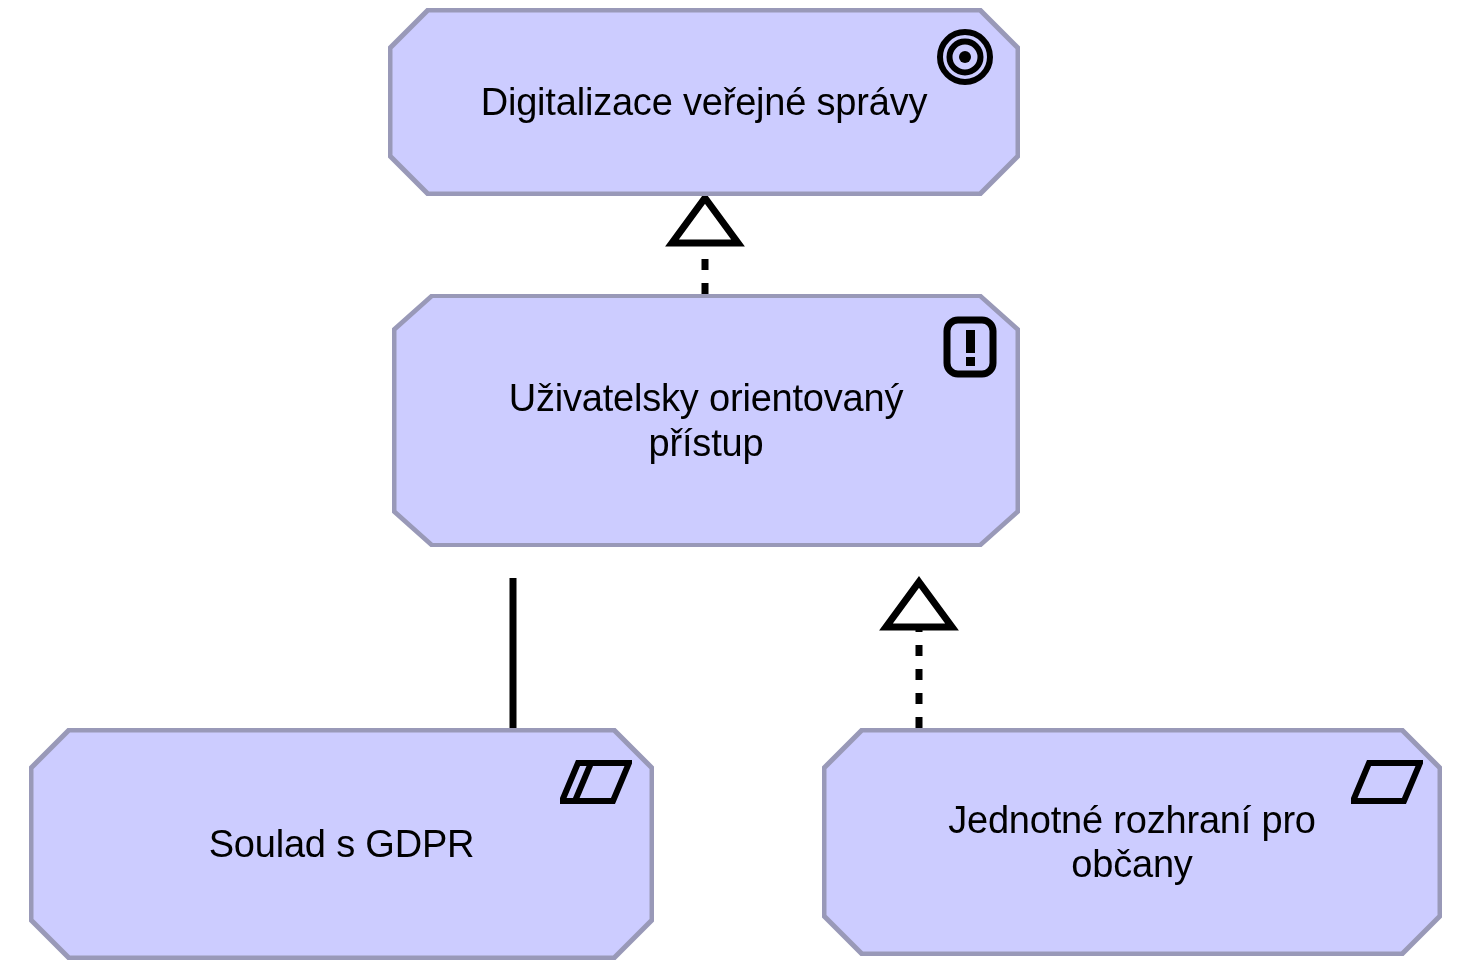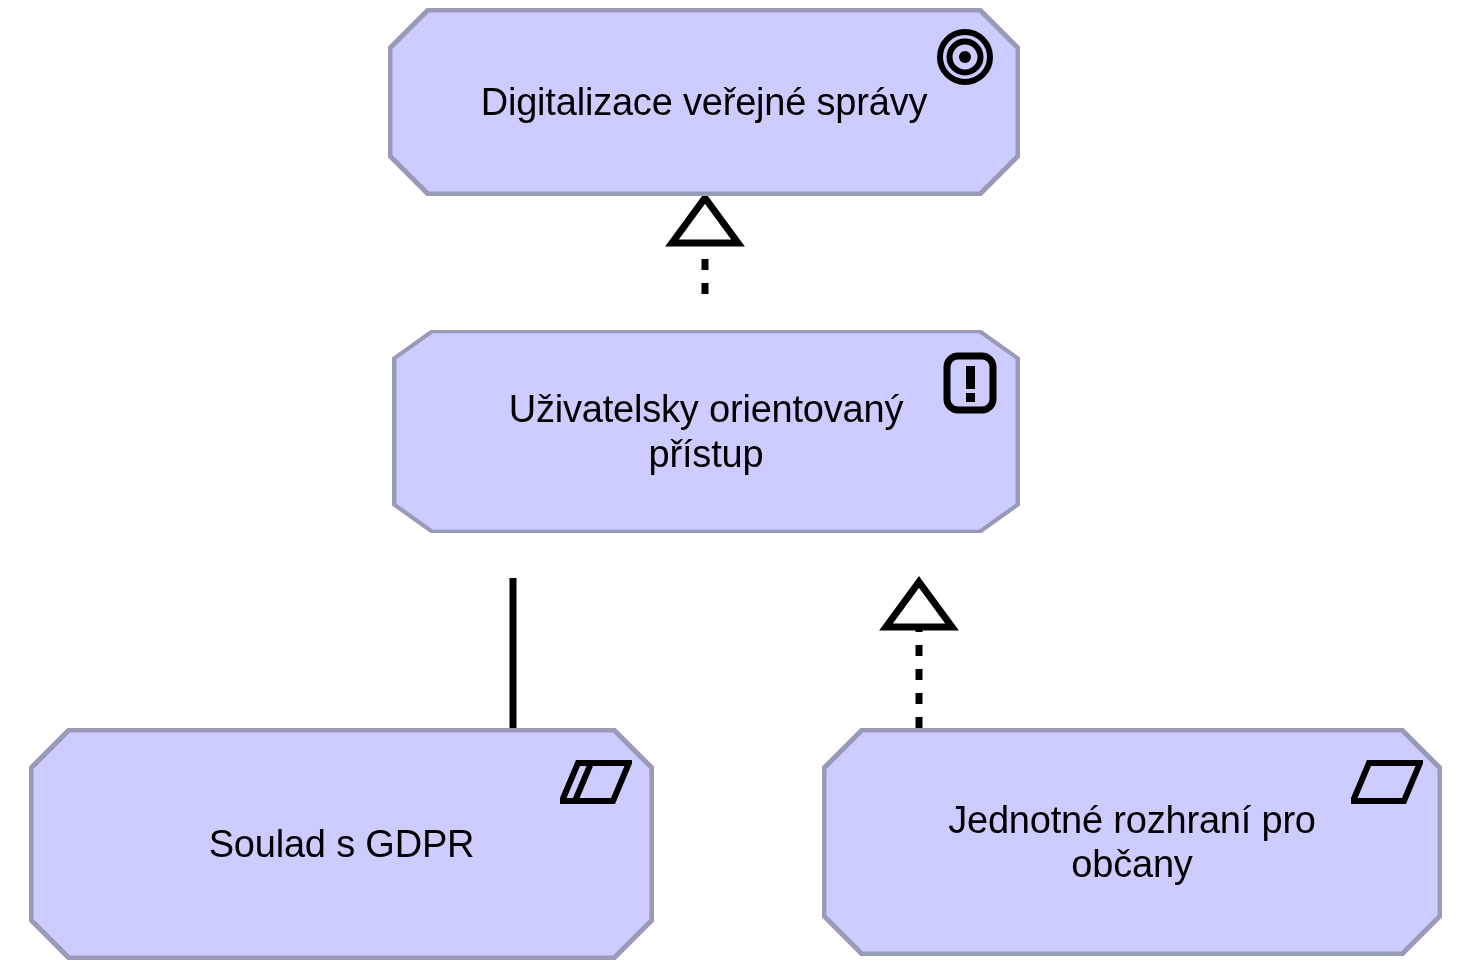--- a/index.html
+++ b/index.html
@@ -94,21 +94,21 @@
     </svg>
 
     <svg class="node-icon" style="left:548px; top:20px; width:58px; height:58px;" viewBox="0 0 58 58" xmlns="http://www.w3.org/2000/svg">
       <circle cx="29" cy="29" r="25" fill="none" stroke="#000000" stroke-width="6"></circle>
       <circle cx="29" cy="29" r="15.5" fill="none" stroke="#000000" stroke-width="6"></circle>
       <circle cx="29" cy="29" r="6" fill="#000000"></circle>
     </svg>
     <div class="node-label">Digitalizace veřejné správy</div>
   </div>
 
-  <div class="node" style="left:392px; top:294px; width:628px; height:203px;margin-top:36px;">
+  <div class="node" style="left:392px; top:294px; width:628px; height:253px;">
     <svg class="node-shape" viewBox="0 0 628 284" preserveAspectRatio="none">
       <polygon points="40,2 588,2 626,40 626,244 588,282 40,282 2,244 2,40" fill="#CCCCFF" stroke="#9999B8" stroke-width="5"></polygon>
     </svg>
 
     <svg class="node-icon" style="left:551px; top:22px; width:54px; height:62px;" viewBox="0 0 54 62" xmlns="http://www.w3.org/2000/svg">
       <rect x="4" y="4" width="46" height="54" rx="11" ry="11" fill="none" stroke="#000000" stroke-width="7"></rect>
       <rect x="23" y="14" width="9" height="23" fill="#000000"></rect>
       <rect x="23" y="41" width="9" height="9" fill="#000000"></rect>
     </svg>
     <div class="node-label">Uživatelsky orientovaný

